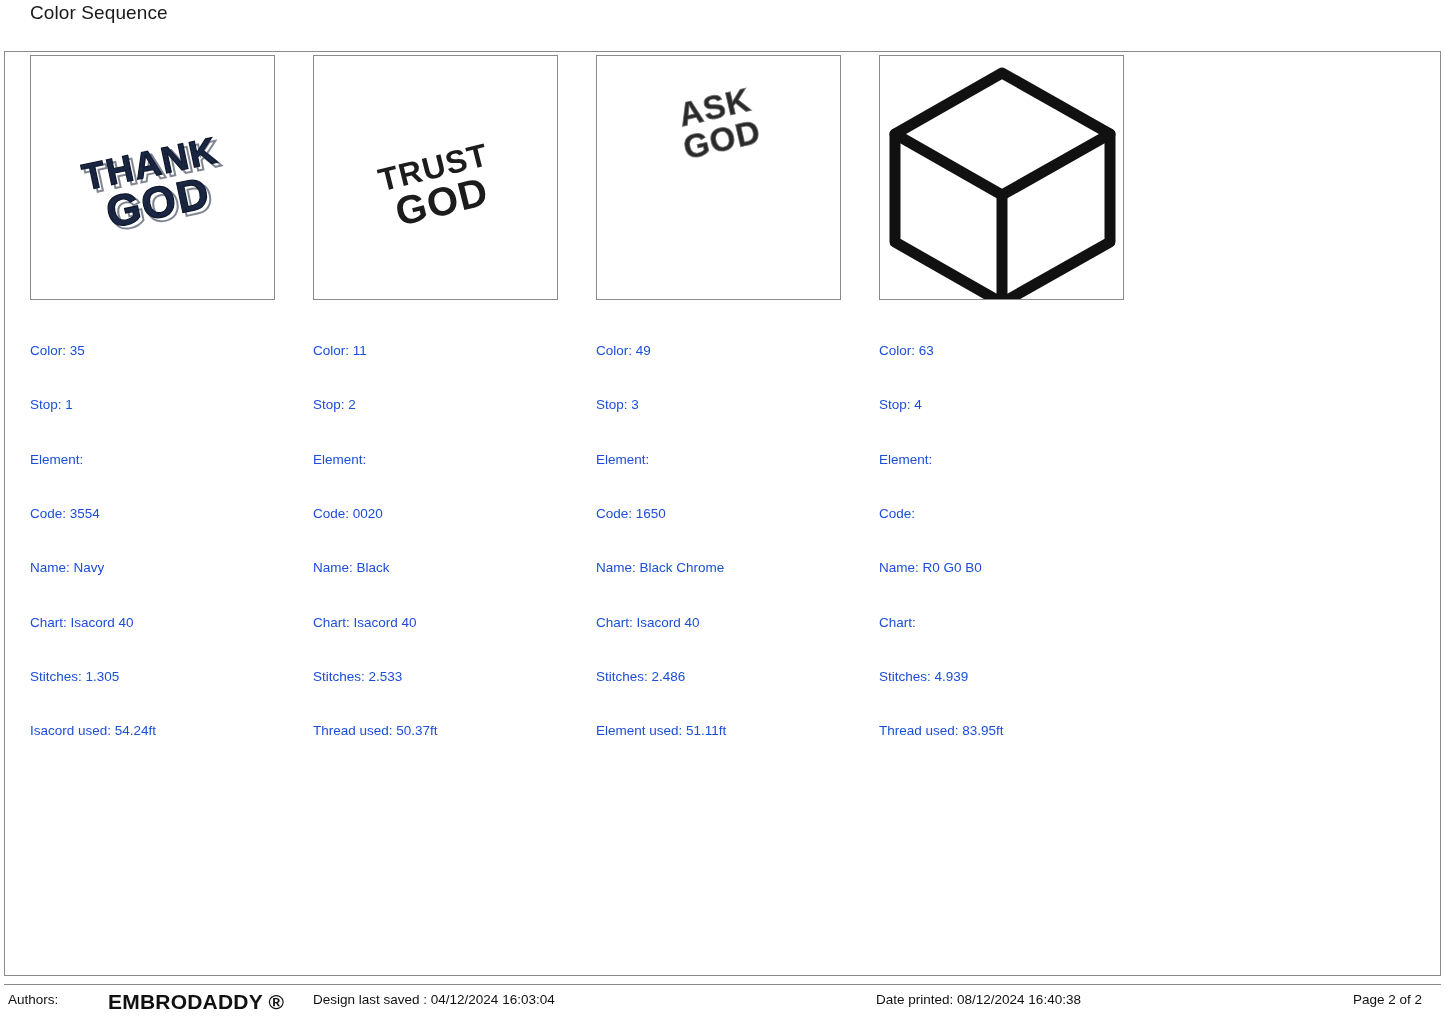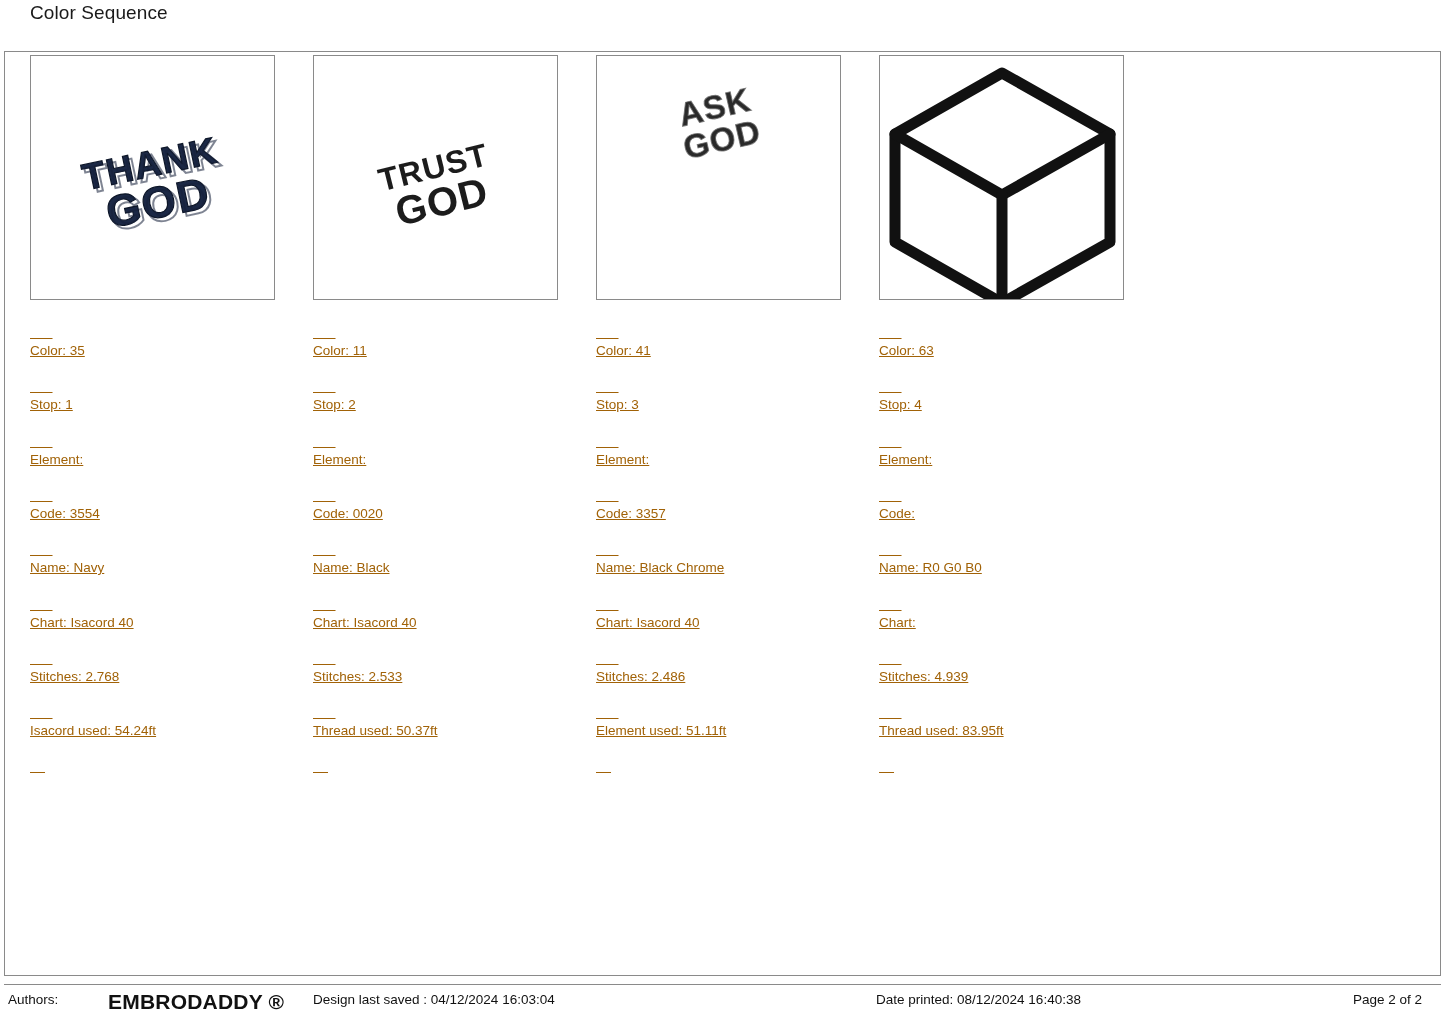--- a/index.html
+++ b/index.html
@@ -76,23 +76,22 @@
     background: #ffffff;
     position: relative;
     overflow: hidden;
   }
   .swatch svg { display: block; }
 
   .info {
     margin-top: 6px;
     font-size: 13.5px;
     line-height: 18.1px;
-    color: #a16207;
+    color: #1d4ed8;
     white-space: pre;
-    text-decoration: underline;
   }
   .info div { white-space: pre; }
 
   
   .footer-rule {
     position: absolute;
     left: 4px;
     top: 984px;
     width: 1437px;
     height: 1px;
@@ -138,21 +137,21 @@
         </g>
       </svg>
     </div>
     <div class="info">
       <div>Color: 35</div>
       <div>Stop: 1</div>
       <div>Element:</div>
       <div>Code: 3554</div>
       <div>Name: Navy</div>
       <div>Chart: Isacord 40</div>
-      <div>Stitches: 2.768</div>
+      <div>Stitches: 1.305</div>
       <div>Isacord used: 54.24ft</div>
     </div>
   </div>
 
   <div class="block">
     <div class="swatch">
       <svg width="245" height="245" viewBox="0 0 245 245">
         <g transform="rotate(-14 122 122)" fill="#1c1c1c">
           <text x="122" y="122" text-anchor="middle" font-family="Liberation Sans, sans-serif" font-size="32" font-weight="bold" letter-spacing="1">TRUST</text>
           <text x="122" y="160" text-anchor="middle" font-family="Liberation Sans, sans-serif" font-size="40" font-weight="bold" letter-spacing="1">GOD</text>
@@ -178,24 +177,24 @@
           <text x="122" y="62" text-anchor="middle" font-family="Liberation Sans, sans-serif" font-size="33" font-weight="bold" letter-spacing="1">ASK</text>
           <text x="122" y="95" text-anchor="middle" font-family="Liberation Sans, sans-serif" font-size="33" font-weight="bold" letter-spacing="1">GOD</text>
         </g>
         <g transform="rotate(-13 122 70)" fill="none" stroke="#6d6d6d" stroke-width="1" opacity="0.8">
           <text x="122" y="62" text-anchor="middle" font-family="Liberation Sans, sans-serif" font-size="33" font-weight="bold" letter-spacing="1">ASK</text>
           <text x="122" y="95" text-anchor="middle" font-family="Liberation Sans, sans-serif" font-size="33" font-weight="bold" letter-spacing="1">GOD</text>
         </g>
       </svg>
     </div>
     <div class="info">
-      <div>Color: 41</div>
+      <div>Color: 49</div>
       <div>Stop: 3</div>
       <div>Element:</div>
-      <div>Code: 3357</div>
+      <div>Code: 1650</div>
       <div>Name: Black Chrome</div>
       <div>Chart: Isacord 40</div>
       <div>Stitches: 2.486</div>
       <div>Element used: 51.11ft</div>
     </div>
   </div>
 
   <div class="block">
     <div class="swatch">
       <svg width="245" height="245" viewBox="0 0 245 245">

